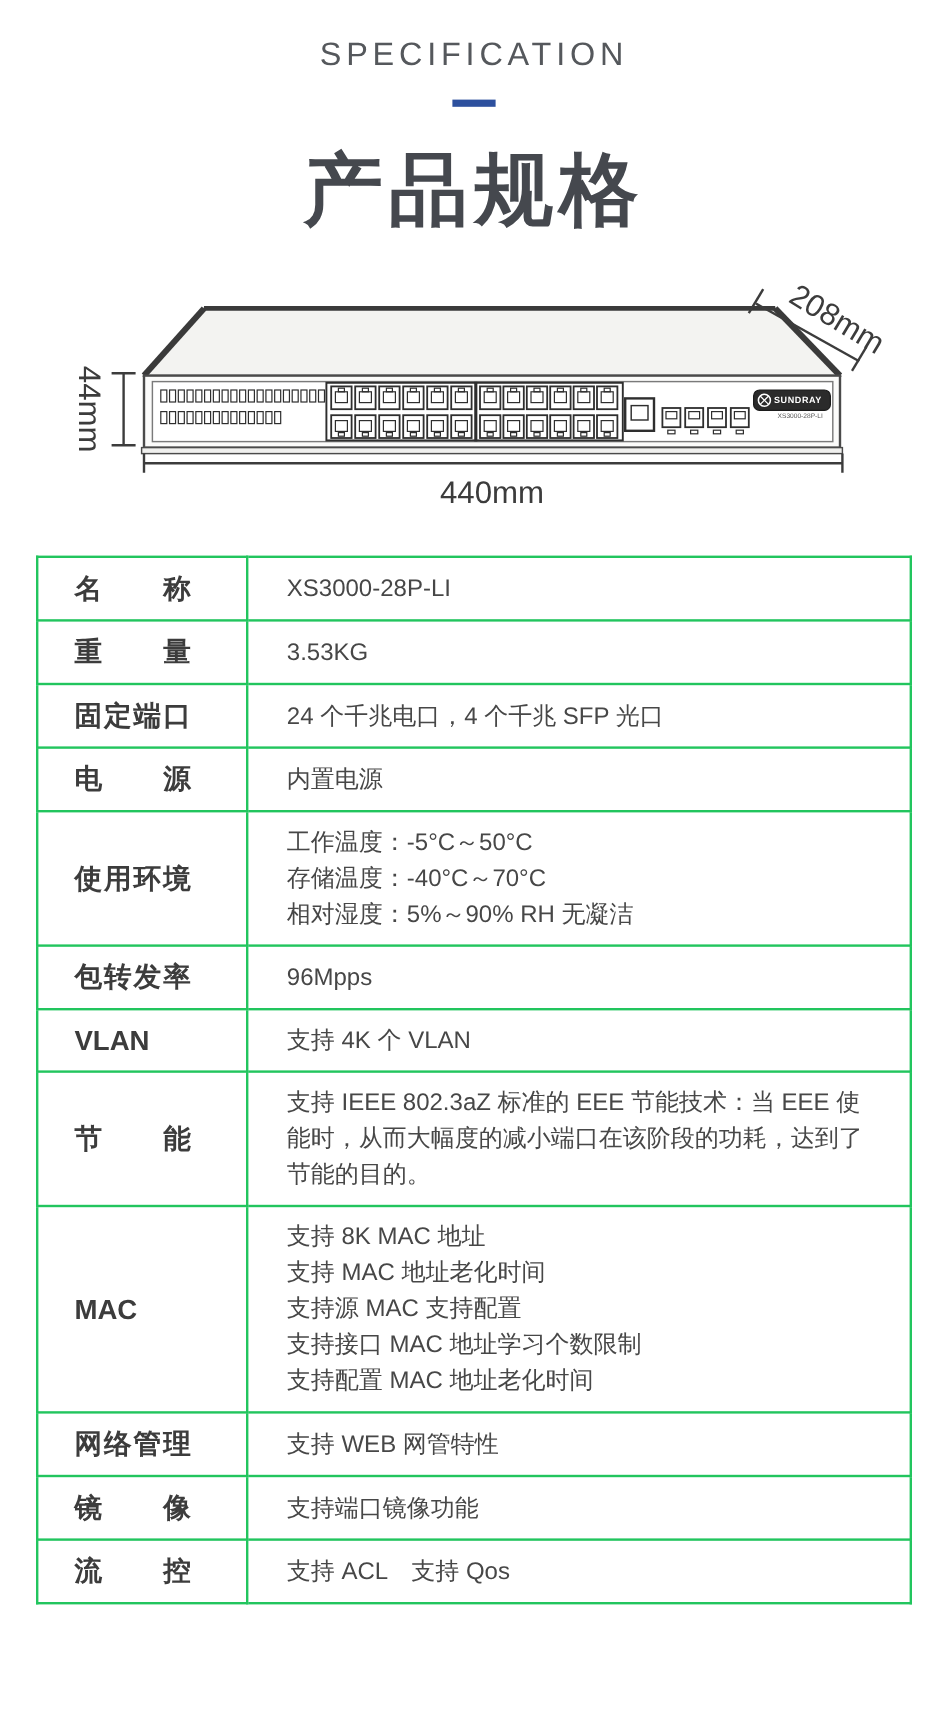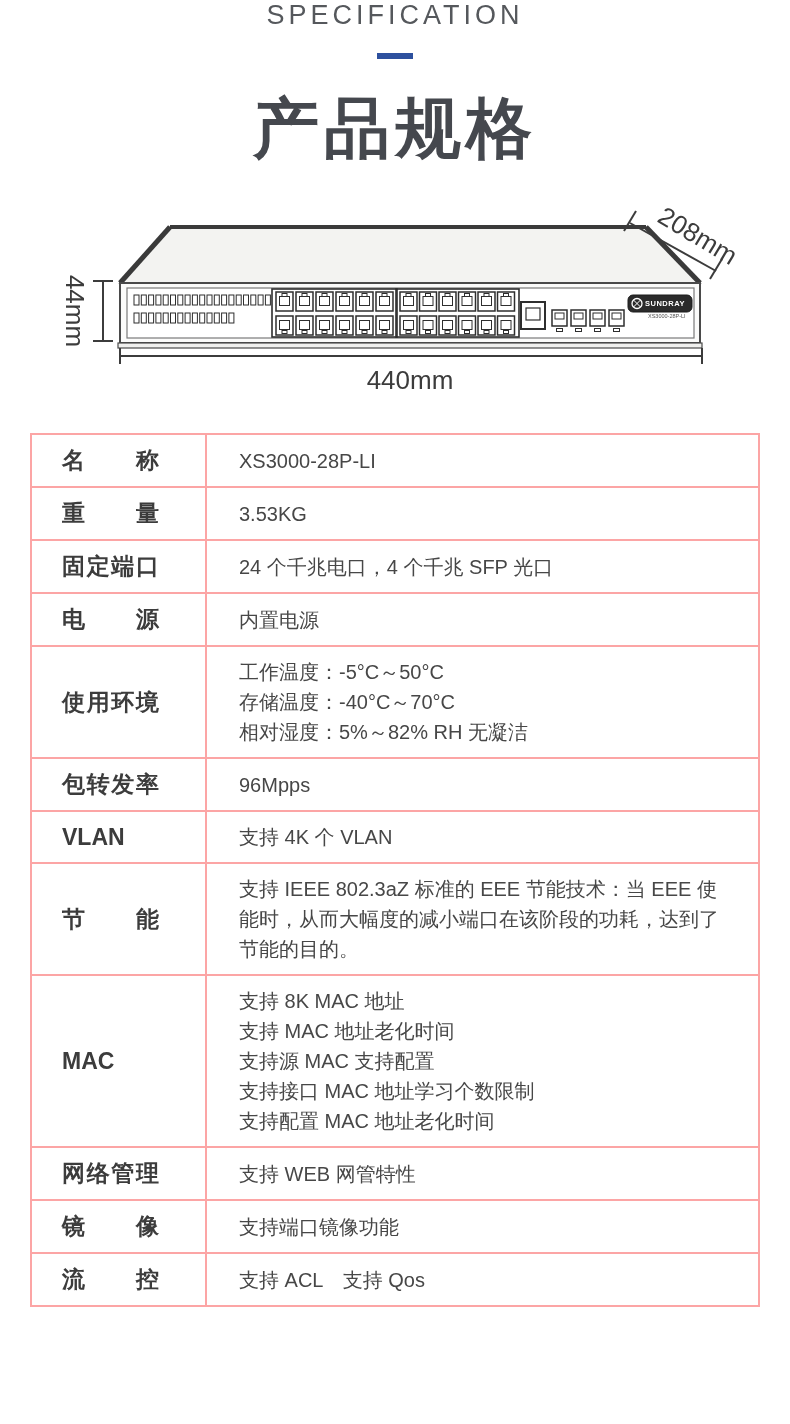--- a/index.html
+++ b/index.html
@@ -6,21 +6,21 @@
   html, body { background: #ffffff; }
   body {
     width: 790px;
     height: 1424px;
     margin: 0 auto;
     font-family: "Liberation Sans", "DejaVu Sans", sans-serif;
     color: #404040;
     overflow: hidden;
     position: relative;
   }
-  .page-header { text-align: center; }
+  .page-header { text-align: center; padding-top: 30px; }
   .eyebrow {
     font-size: 27px;
     letter-spacing: 4px;
     color: #55585c;
     font-weight: 400;
   }
   .accent-dash {
     width: 36px; height: 6px;
     background: #2d509e;
     margin: 22px auto 24px auto;
@@ -40,21 +40,21 @@
     margin-top: 38px;
   }
   .figure-wrap svg { display: block; }
   .spec-table-wrap { margin: 22px 30px 0 30px; }
   table.spec-table {
     width: 730px;
     border-collapse: collapse;
     table-layout: fixed;
   }
   table.spec-table td {
-    border: 2px solid #fca5a5;
+    border: 2px solid #22c55e;
     vertical-align: middle;
   }
   td.spec-label-cell {
     width: 175px;
     font-size: 23px;
     font-weight: 600;
     color: #3c3c3c;
     padding: 10px 46px 10px 30px;
     text-align: justify;
     text-align-last: justify;
@@ -282,21 +282,21 @@
     <td class="spec-value-cell">
             <div class="value-line">内置电源</div>
           </td>
   </tr>
 
   <tr>
     <td class="spec-label-cell">使用环境</td>
     <td class="spec-value-cell">
             <div class="value-line">工作温度：-5°C～50°C</div>
             <div class="value-line">存储温度：-40°C～70°C</div>
-            <div class="value-line">相对湿度：5%～82% RH 无凝洁</div>
+            <div class="value-line">相对湿度：5%～90% RH 无凝洁</div>
           </td>
   </tr>
 
 
   <tr>
     <td class="spec-label-cell">包转发率</td>
     <td class="spec-value-cell">
             <div class="value-line">96Mpps</div>
           </td>
   </tr>

